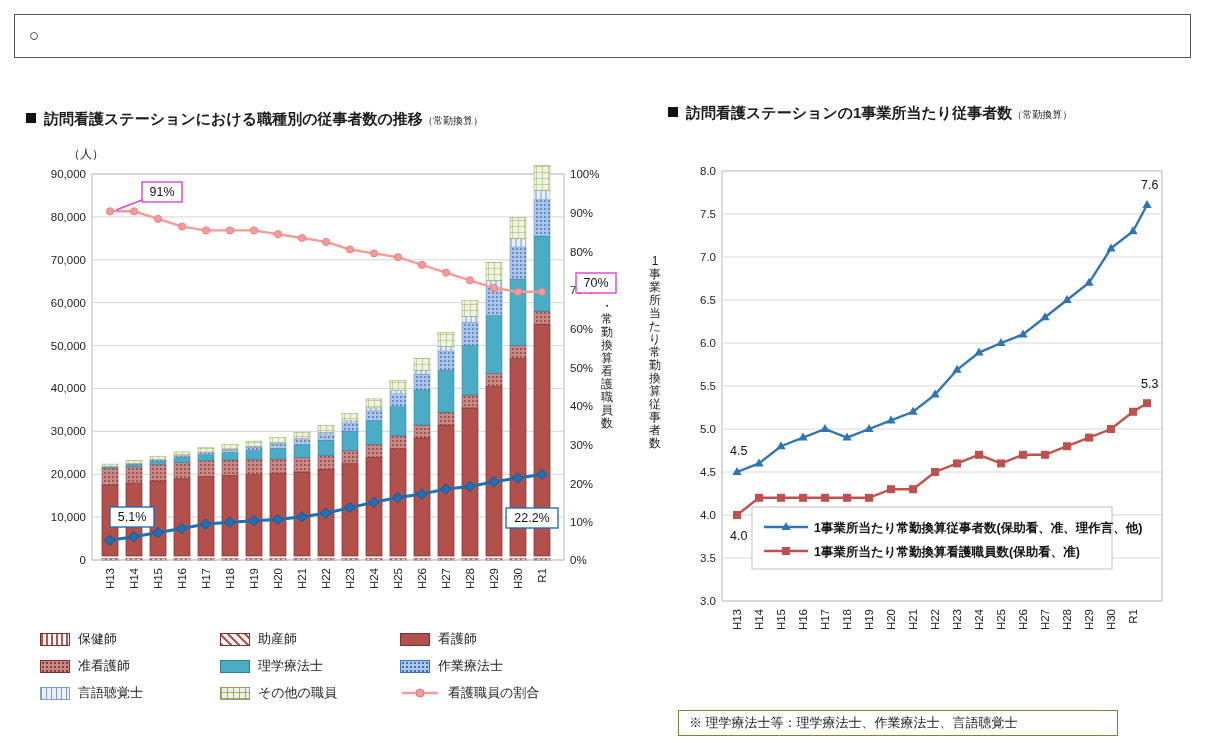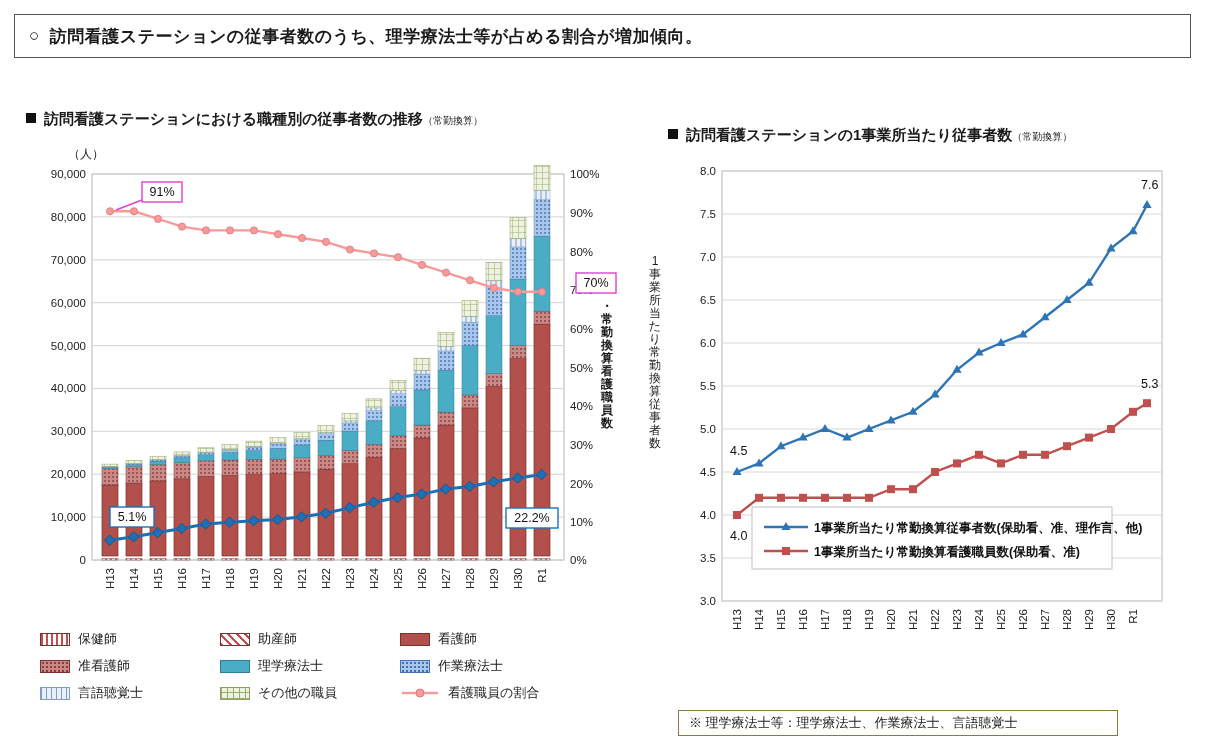--- a/index.html
+++ b/index.html
@@ -36,21 +36,21 @@
   .panel-title .sq {
     display: inline-block;
     width: 10px; height: 10px;
     background: #111;
     margin-right: 8px;
     vertical-align: 1px;
   }
   .panel-title .small { font-size: 10px; font-weight: normal; }
 
   #left-title { left: 26px; top: 110px; }
-  #right-title { left: 668px; top: 126px; }
+  #right-title { left: 668px; top: 104px; }
 
   .unit-label {
     position: absolute;
     font-size: 12px;
   }
   #left-unit { left: 68px; top: 146px; }
 
   svg { display: block; }
 
   #left-chart { position: absolute; left: 20px; top: 160px; }
@@ -91,29 +91,28 @@
   .cat-text { font-size: 11.5px; fill: #222; font-family: "Liberation Sans", sans-serif; }
   .callout-text { font-size: 12.5px; font-family: "Liberation Sans", sans-serif; }
   .vlabel {
     position: absolute;
     font-size: 12px;
     line-height: 13px;
     width: 14px;
     text-align: center;
     font-weight: normal;
   }
-  #left-vlabel { left: 600px; top: 300px; font-weight: bold; }
+  #left-vlabel { left: 600px; top: 300px; }
   #right-vlabel { left: 648px; top: 255px; }
 </style>
 </head>
 <body>
 
 <div class="headline-box">
   <span class="marker">○</span>
-  <span>訪問看護ステーションの従事者数のうち、理学療法士等が占める割合が増加傾向。</span>
 </div>
 
 <div class="panel-title" id="left-title">
   <span class="sq"></span><span>訪問看護ステーションにおける職種別の従事者数の推移</span><span class="small">（常勤換算）</span>
 </div>
 <div class="unit-label" id="left-unit">（人）</div>
 
 <div class="panel-title" id="right-title">
   <span class="sq"></span><span>訪問看護ステーションの1事業所当たり従事者数</span><span class="small">（常勤換算）</span>
 </div>

